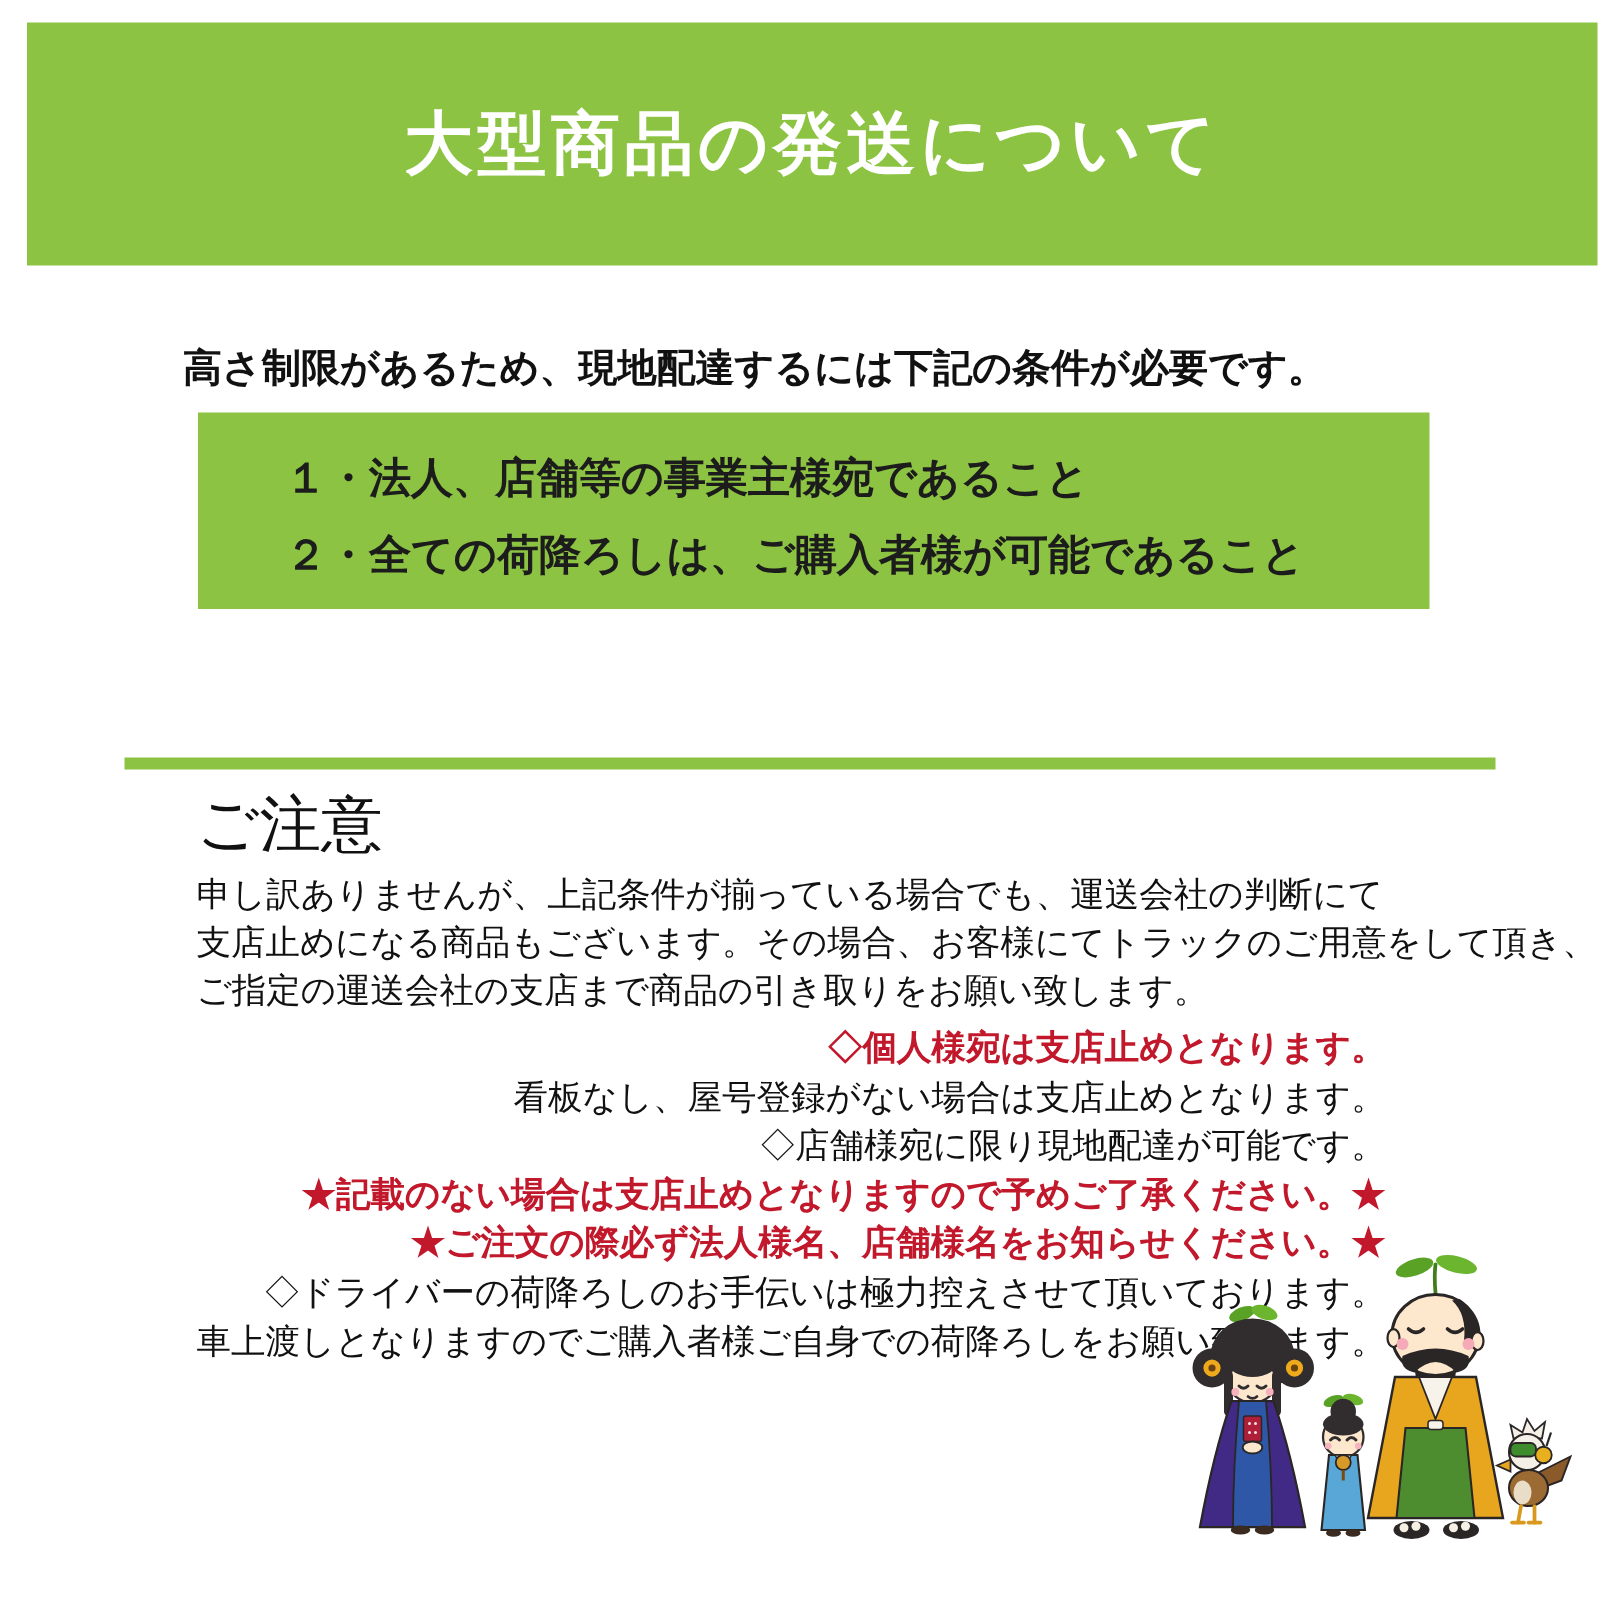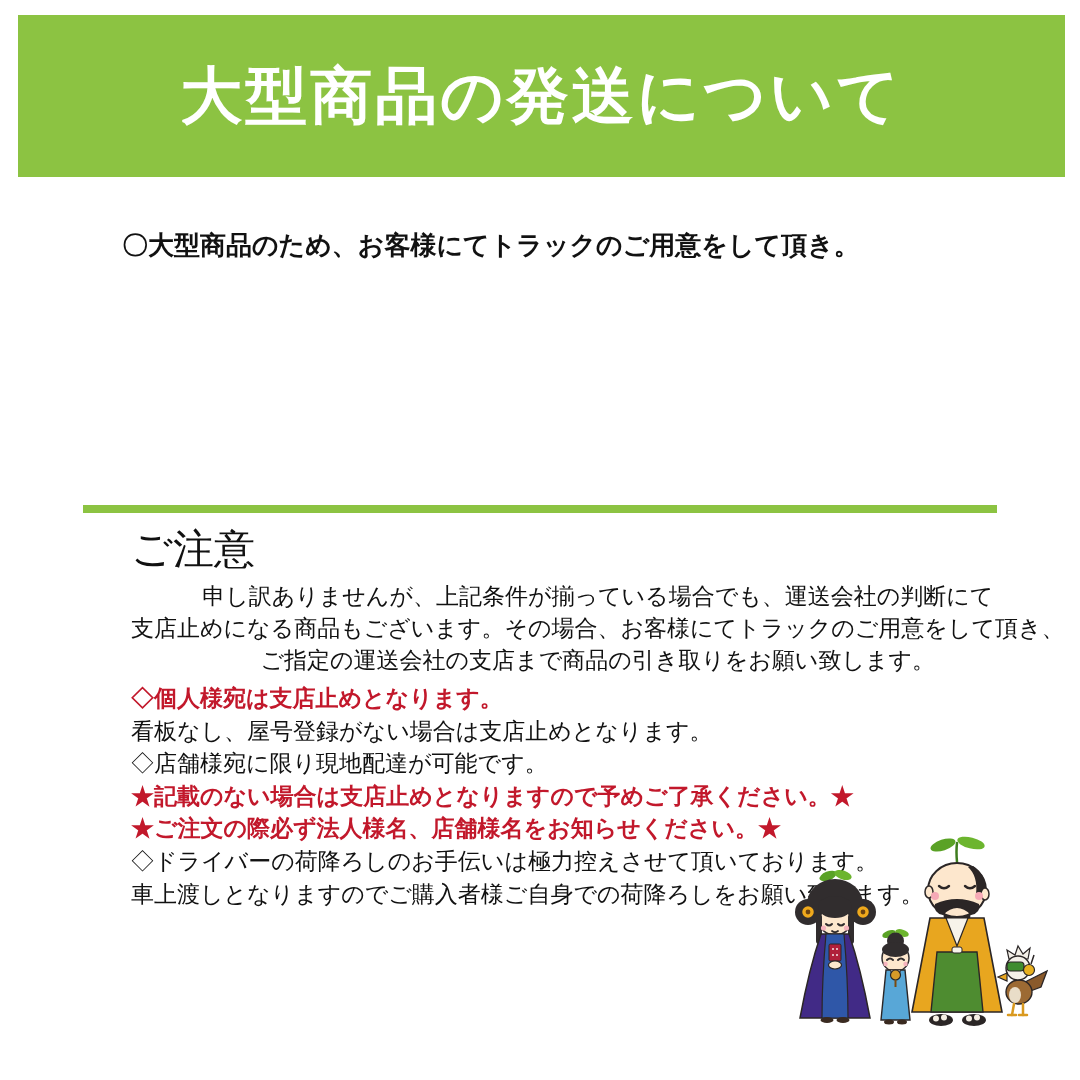--- a/index.html
+++ b/index.html
@@ -14,21 +14,21 @@
   .frame{
     position:relative;width:1080px;height:1080px;margin:0 auto;
     background:#ffffff;overflow:hidden;color:var(--text);
   }
   
   .banner{
     position:absolute;left:18px;top:15px;width:1047px;height:162px;
     background:var(--green);display:flex;align-items:center;justify-content:center;
   }
   .banner h1{
-    font-size:62px;font-weight:bold;color:var(--banner_text);
+    font-size:46px;font-weight:bold;color:var(--banner_text);
     letter-spacing:3px;white-space:nowrap;
   }
   
   .intro-heading{
     position:absolute;left:122px;top:228px;
     font-size:26px;font-weight:bold;white-space:nowrap;
   }
   .conditions-box{
     position:absolute;left:132px;top:275px;width:821px;height:131px;
     background:var(--green);
@@ -51,44 +51,48 @@
   }
   
   .caution-heading{
     position:absolute;left:131px;top:522px;
     font-size:41px;font-weight:normal;white-space:nowrap;
   }
   .caution-para{
     position:absolute;left:131px;top:580px;
     font-size:23px;line-height:32px;
   }
-  .caution-para p{white-space:nowrap;text-align:center;}
+  .caution-para p{white-space:nowrap;}
   .notices{
     position:absolute;left:131px;top:682px;
-    font-size:23px;line-height:32.6px;
+    font-size:23px;line-height:32.6px;text-align:right;
   }
   .notices p{white-space:nowrap;}
   .notice-red{color:var(--red);font-weight:bold;}
   .notice-black{color:var(--text);font-weight:normal;}
   
   .mascots{
     position:absolute;left:790px;top:834px;width:258px;height:200px;
   }
 </style>
 </head>
 <body>
 
 <div class="frame">
 
   <div class="banner">
     <h1>大型商品の発送について</h1>
   </div>
 
-  <p class="intro-heading">〇大型商品のため、お客様にてトラックのご用意をして頂き。</p>
-
+  <p class="intro-heading">高さ制限があるため、現地配達するには下記の条件が必要です。</p>
+
+  <div class="conditions-box">
+    <p class="cond cond-1">１・法人、店舗等の事業主様宛であること</p>
+    <p class="cond cond-2">２・全ての荷降ろしは、ご購入者様が可能であること</p>
+  </div>
 
 
   <div class="divider"></div>
 
   <h2 class="caution-heading">ご注意</h2>
 
   <div class="caution-para">
     <p>申し訳ありませんが、上記条件が揃っている場合でも、運送会社の判断にて</p>
     <p>支店止めになる商品もございます。その場合、お客様にてトラックのご用意をして頂き、</p>
     <p>ご指定の運送会社の支店まで商品の引き取りをお願い致します。</p>

